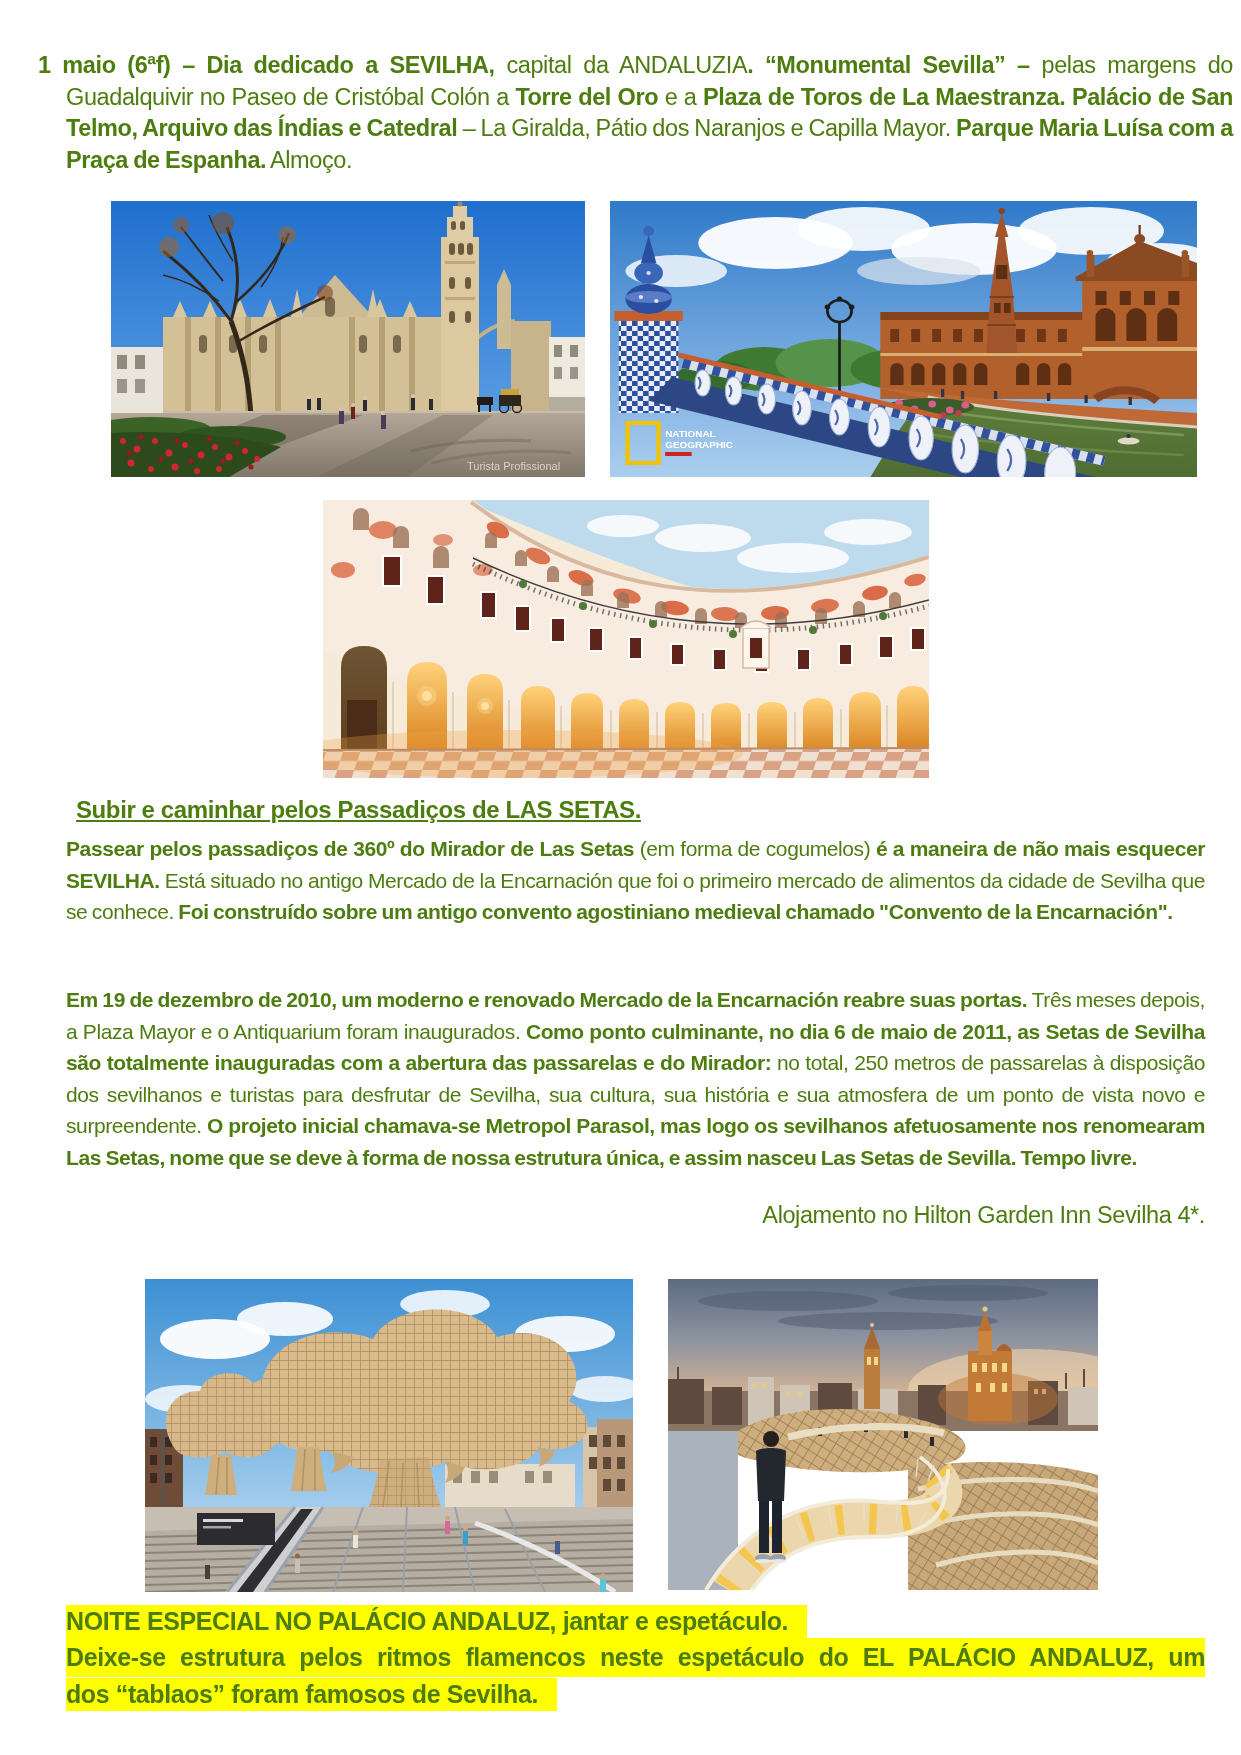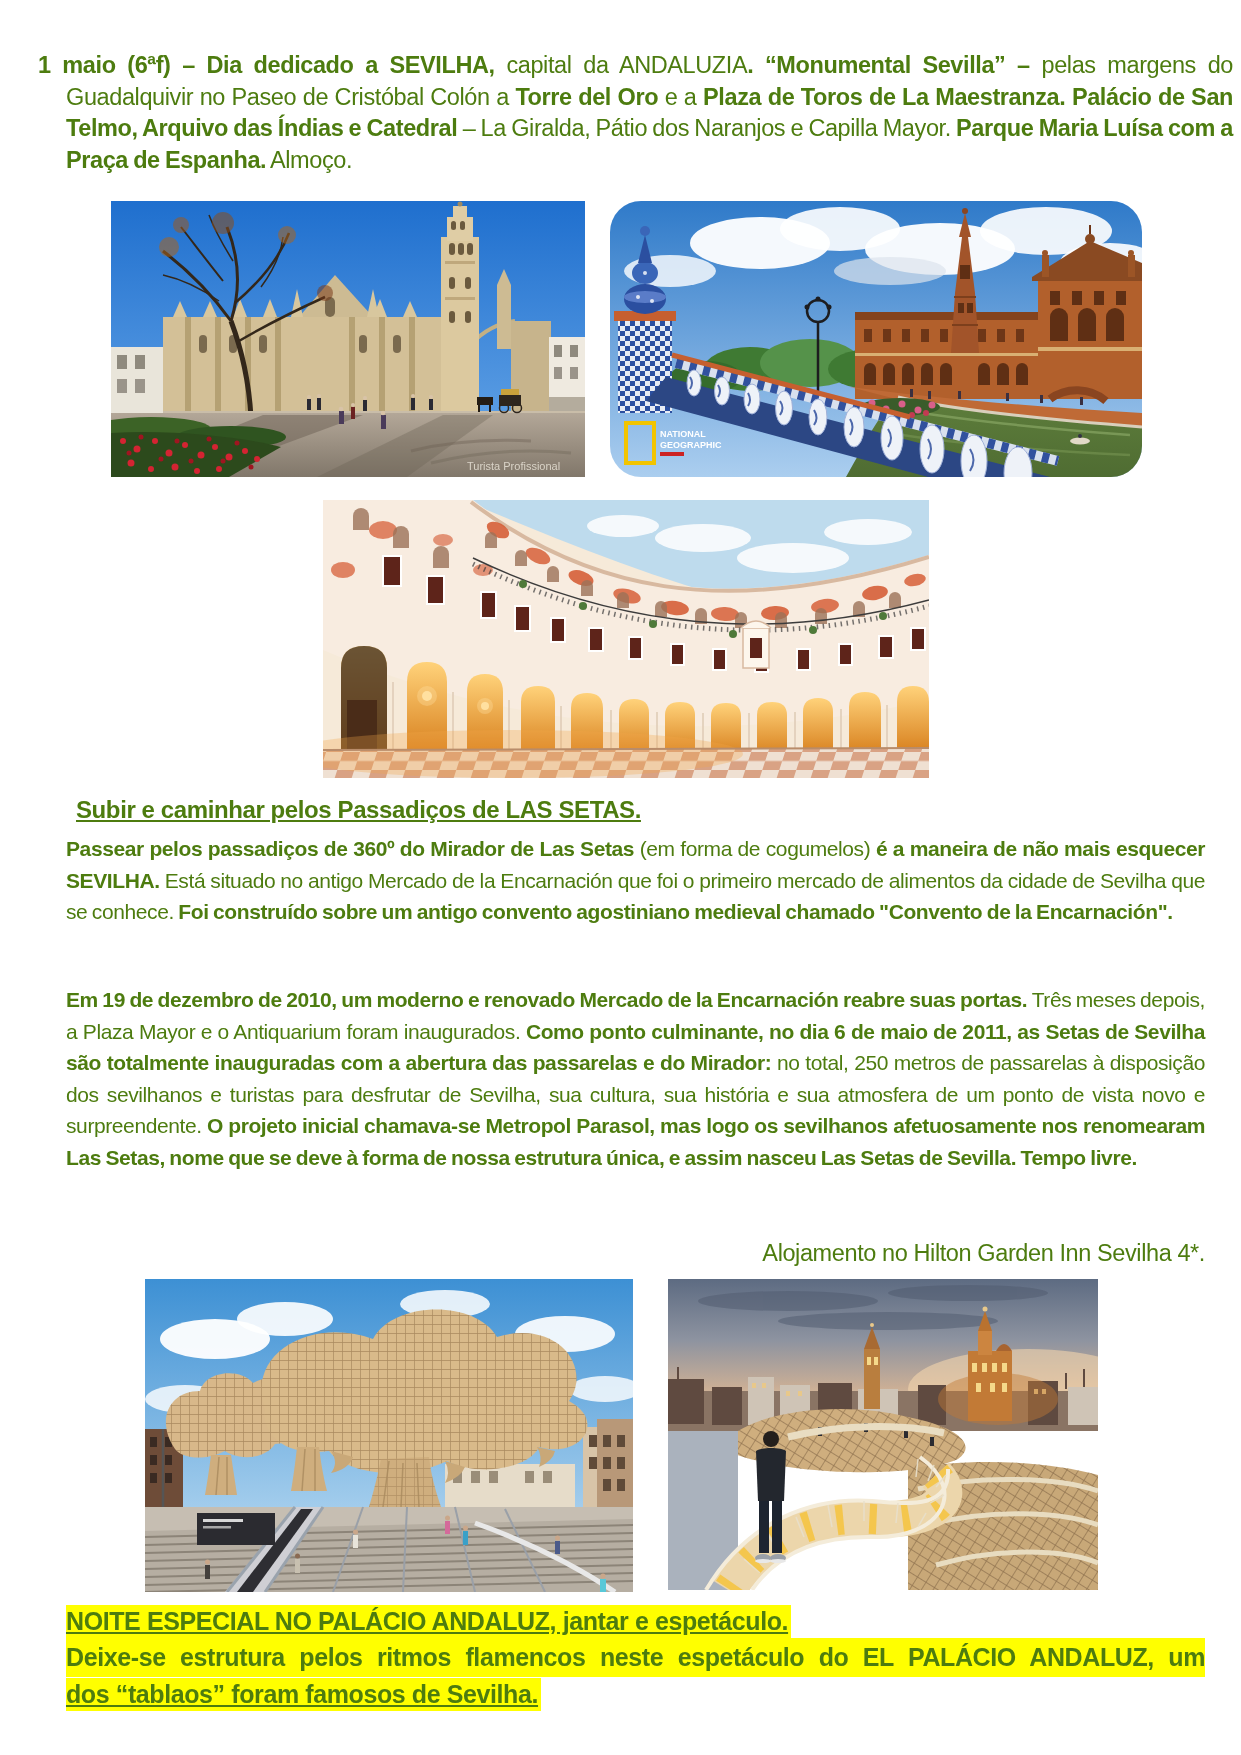--- a/index.html
+++ b/index.html
@@ -5,21 +5,21 @@
   html,body{margin:0;padding:0;background:#ffffff;}
   .page{position:relative;width:1241px;height:1755px;background:#ffffff;
         font-family:"Liberation Sans",sans-serif;color:#4d7c0f;overflow:hidden;}
   .abs{position:absolute;}
   .para{text-align:justify;font-size:21px;line-height:31.5px;letter-spacing:-0.4px;word-spacing:-1px;}
   .p1{font-size:23.5px;line-height:31.5px;padding-left:28px;text-indent:-28px;}
   b{font-weight:bold;}
   .heading{font-weight:bold;font-size:24px;line-height:32px;letter-spacing:-0.4px;}
   .lodging{font-size:23.5px;line-height:31.5px;text-align:right;letter-spacing:-0.4px;}
   .yellow-wrap{font-weight:bold;font-size:25px;line-height:34px;letter-spacing:-0.4px;}
-  .hl{background:#ffff00;padding:2px 3px 3px 0;text-decoration:underline;}
+  .hl{background:#ffff00;padding:2px 19px 3px 0;}
   .hl-full{background:#ffff00;text-align:justify;text-align-last:justify;padding:2px 0 3px 0;}
   .photo{position:absolute;overflow:hidden;}
   .photo svg{display:block;width:100%;height:100%;}
 </style>
 </head>
 <body>
 
 <div class="page">
 
   <div class="abs para p1" style="left:38px;top:50px;width:1167px;"><b>1 maio (6ªf) – Dia dedicado a SEVILHA,</b><span> capital da ANDALUZIA</span><b>. “Monumental Sevilla” – </b><span>pelas margens do Guadalquivir no Paseo de Cristóbal Colón a </span><b>Torre del Oro</b><span> e a </span><b>Plaza de Toros de La Maestranza. Palácio de San Telmo, Arquivo das Índias e Catedral</b><span> – La Giralda, Pátio dos Naranjos e Capilla Mayor. </span><b>Parque Maria Luísa com a Praça de Espanha.</b><span> Almoço.</span></div>
@@ -197,21 +197,21 @@
         <circle cx="393" cy="207" r="4.5" fill="none" stroke="#2e261e" stroke-width="1.5"></circle>
         <circle cx="406" cy="207" r="4.5" fill="none" stroke="#2e261e" stroke-width="1.5"></circle>
         <rect x="366" y="196" width="16" height="8" fill="#241c14"></rect>
         <line x1="368" y1="204" x2="368" y2="211" stroke="#241c14" stroke-width="2"></line>
         <line x1="379" y1="204" x2="379" y2="211" stroke="#241c14" stroke-width="2"></line>
       </g>
       <text x="356" y="269" font-size="11" fill="#ded8cc" opacity="0.95" font-family="Liberation Sans, sans-serif">Turista Profissional</text>
     </svg>
   </div>
 
-  <div class="photo abs" style="left:610px;top:201px;width:532px;height:276px;border-radius:31px;">
+  <div class="photo abs" style="left:610px;top:201px;width:587px;height:276px;">
     <svg viewBox="0 0 532 276" preserveAspectRatio="none">
       <defs>
         <linearGradient id="B_sky" x1="0" y1="0" x2="0" y2="1">
             <stop offset="0" stop-color="#2f7ac9"></stop>
             <stop offset="1" stop-color="#abceef"></stop>
           </linearGradient>
         <linearGradient id="B_water" x1="0" y1="0" x2="0" y2="1">
             <stop offset="0" stop-color="#5e7e3c"></stop>
             <stop offset="1" stop-color="#4f6c32"></stop>
           </linearGradient>
@@ -520,21 +520,21 @@
       </g>
     </svg>
   </div>
 
   <div class="abs heading" style="left:76px;top:794px;width:1139px;text-decoration:underline;">Subir e caminhar pelos Passadiços de LAS SETAS.</div>
 
   <div class="abs para" style="left:66px;top:833px;width:1139px;"><b>Passear pelos passadiços de 360º do Mirador de Las Setas </b><span>(em forma de cogumelos) </span><b>é a maneira de não mais esquecer SEVILHA. </b><span>Está situado no antigo Mercado de la Encarnación que foi o primeiro mercado de alimentos da cidade de Sevilha que se conhece. </span><b>Foi construído sobre um antigo convento agostiniano medieval chamado "Convento de la Encarnación".</b></div>
 
   <div class="abs para" style="left:66px;top:984px;width:1139px;"><b>Em 19 de dezembro de 2010, um moderno e renovado Mercado de la Encarnación reabre suas portas. </b><span>Três meses depois, a Plaza Mayor e o Antiquarium foram inaugurados. </span><b>Como ponto culminante, no dia 6 de maio de 2011, as Setas de Sevilha são totalmente inauguradas com a abertura das passarelas e do Mirador: </b><span>no total, 250 metros de passarelas à disposição dos sevilhanos e turistas para desfrutar de Sevilha, sua cultura, sua história e sua atmosfera de um ponto de vista novo e surpreendente. </span><b>O projeto inicial chamava-se Metropol Parasol, mas logo os sevilhanos afetuosamente nos renomearam Las Setas, nome que se deve à forma de nossa estrutura única, e assim nasceu Las Setas de Sevilla. Tempo livre.</b></div>
 
-  <div class="abs lodging" style="left:66px;top:1238px;width:1139px;">Alojamento no Hilton Garden Inn Sevilha 4*.</div>
+  <div class="abs lodging" style="left:66px;top:1200px;width:1139px;">Alojamento no Hilton Garden Inn Sevilha 4*.</div>
 
   <div class="photo abs" style="left:145px;top:1279px;width:488px;height:313px;">
     <svg viewBox="0 0 488 313" preserveAspectRatio="none">
       <defs>
         <linearGradient id="D_sky" x1="0" y1="0" x2="0" y2="1">
             <stop offset="0" stop-color="#3d90d4"></stop>
             <stop offset="1" stop-color="#c8e3f5"></stop>
           </linearGradient>
         <pattern id="D_grid" width="9" height="9" patternUnits="userSpaceOnUse">
           <path d="M0,0 H9 V9" fill="none" stroke="#8f6f46" stroke-width="1.4" opacity="0.65"></path>

